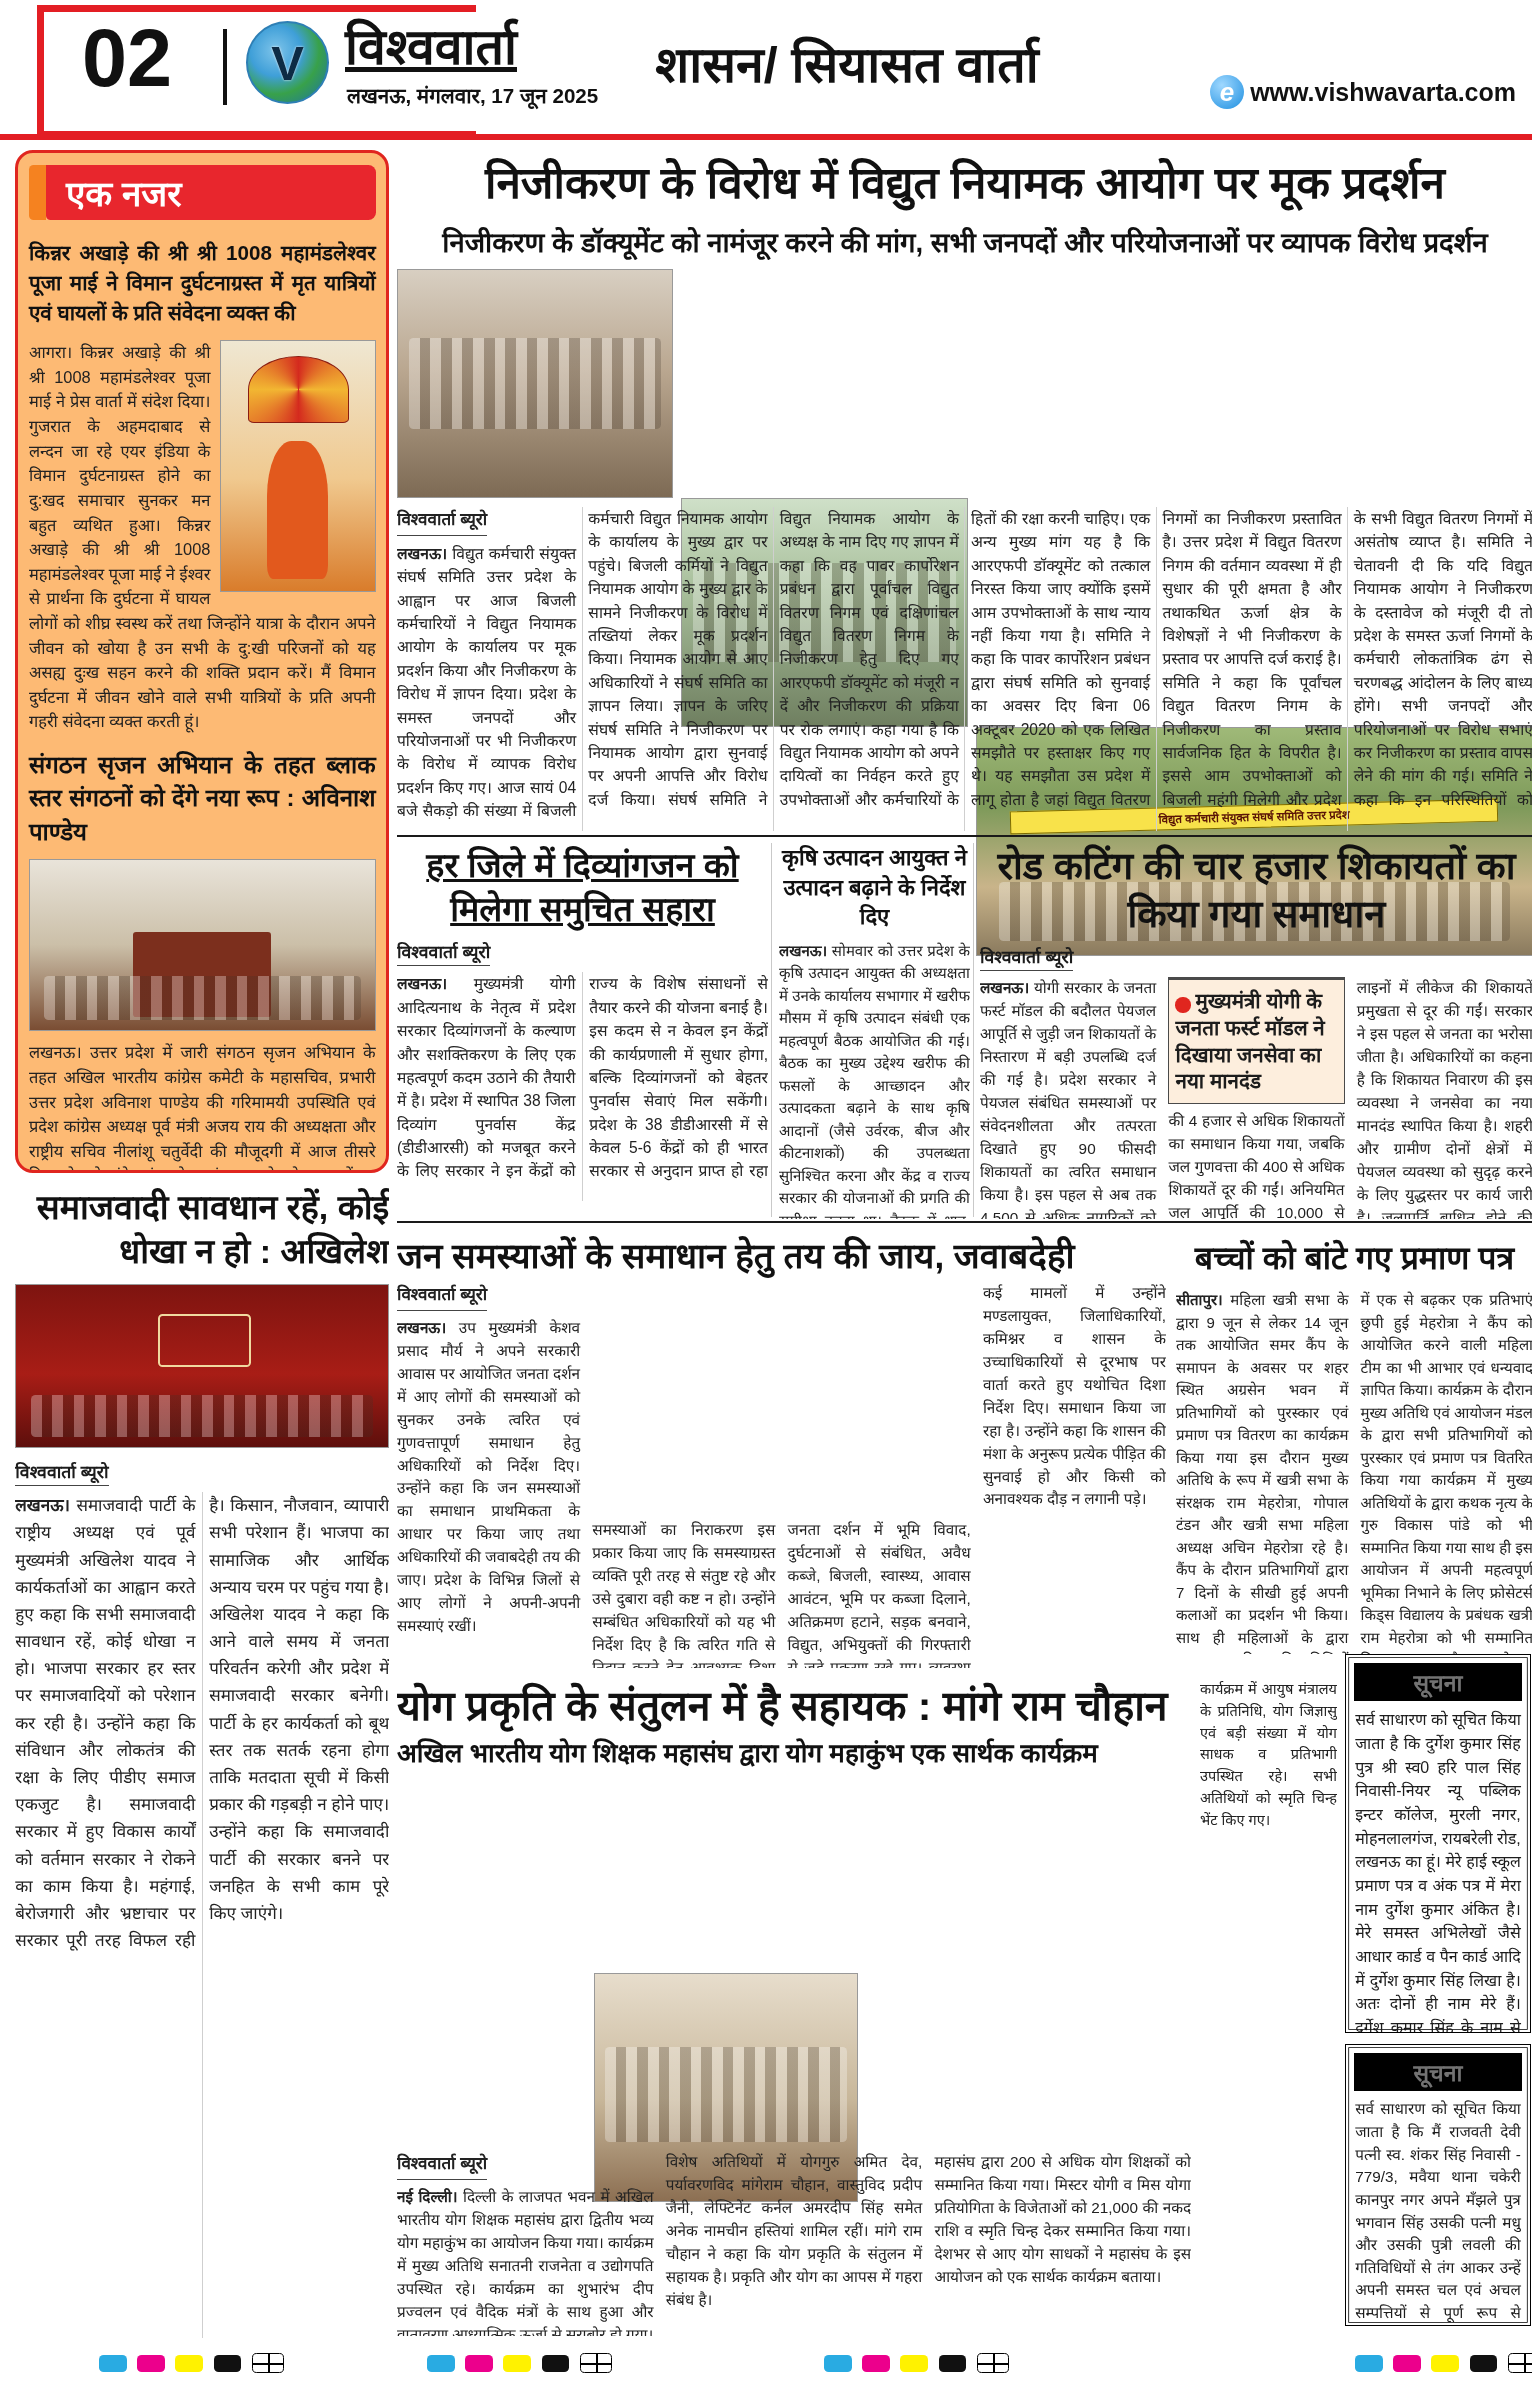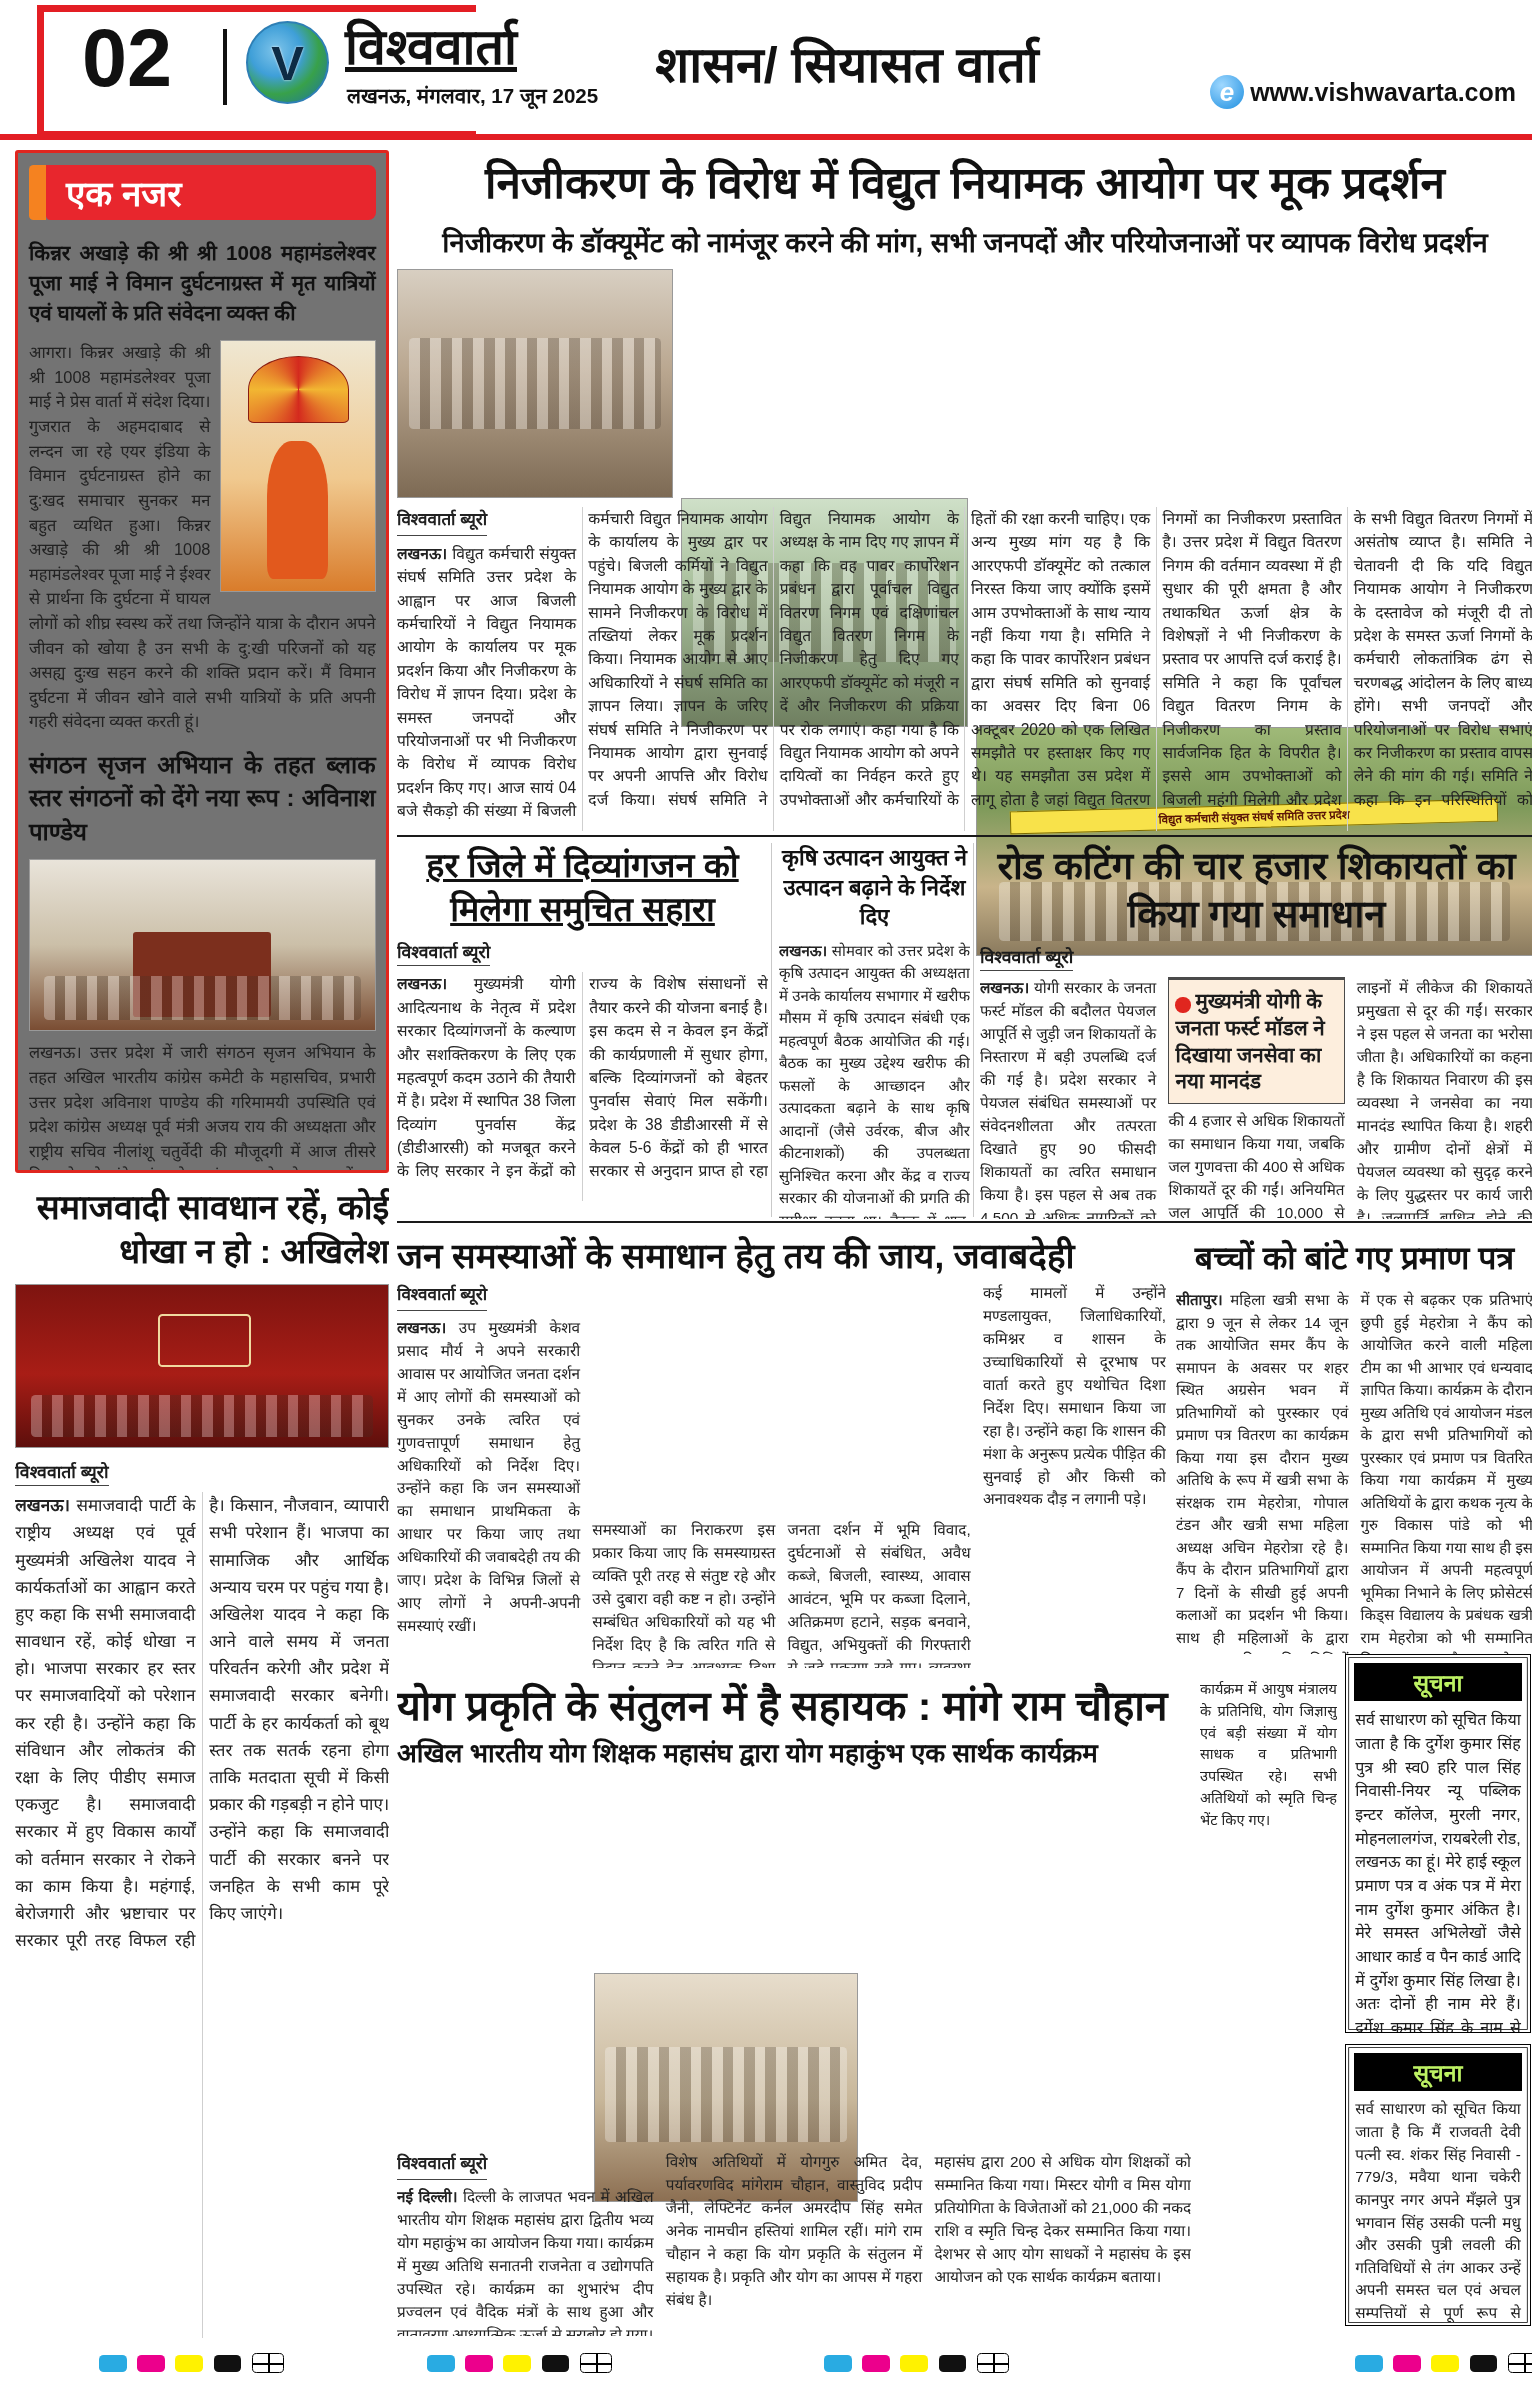--- a/index.html
+++ b/index.html
@@ -26,28 +26,28 @@
   .ph-umbrella{background:linear-gradient(180deg,#efe7d2 0%,#f0c98f 55%,#d97c2b 100%);}
   .ph-meeting{background:linear-gradient(180deg,#e9e4da 0%,#cbbfa8 50%,#7a4d33 100%);}
   .ph-redstage{background:linear-gradient(180deg,#7e1410 0%,#a81d16 55%,#5d0f0c 100%);}
   .ph-darshan{background:linear-gradient(180deg,#e7ddcc 0%,#c8b79a 55%,#8c6f52 100%);}
   .banner-strip{position:absolute;left:6%;right:6%;top:34%;background:#f8e24a;border:0.8px solid #7a6a00;
     color:#5a1406;font-weight:bold;font-size:11.5px;text-align:center;padding:3.1px 4.6px;transform:rotate(-1.5deg);}
   .dotrow{position:absolute;left:4%;right:4%;bottom:6%;height:26%;
     background:repeating-linear-gradient(90deg,rgba(255,255,255,.55) 0 10.7px,rgba(60,50,40,.45) 10.7px 21.4px);
     border-radius:4.6px;opacity:.55;}
   
-  #eknajar{border:3.1px solid #e0261f;border-radius:3px;padding:12.2px 10.7px;box-sizing:border-box;background:#737373;}
+  #eknajar{border:3.1px solid #e0261f;border-radius:18px;padding:12.2px 10.7px;box-sizing:border-box;background:#fdba74;}
   .ek-head{display:flex;align-items:stretch;height:55px;}
   .ek-accent{width:17px;background:#f58220;border-radius:4.6px 0 0 4.6px;}
   .ek-bar{flex:1;background:#e8262d;border-radius:0 7.6px 7.6px 4.6px;color:#fff;display:flex;align-items:center;}
   .ek-bar span{font-size:35px;font-weight:bold;padding-left:20px;}
   
   .suchna{border:1.5px solid #000;box-shadow:inset 0 0 0 2.3px #fff,inset 0 0 0 3.1px #000;background:#fff;box-sizing:border-box;padding:6.1px;}
-  .suchna-title{background:#000;color:#bef264;font-weight:bold;font-size:23px;text-align:center;padding:3.1px 0;margin:1.5px 1.5px 7.6px 1.5px;}
+  .suchna-title{background:#000;color:#737373;font-weight:bold;font-size:23px;text-align:center;padding:3.1px 0;margin:1.5px 1.5px 7.6px 1.5px;}
   .suchna-body{font-size:16px;line-height:1.48;text-align:justify;padding:0 3.1px;}
   
   .hibox{background:#fdeedd;border:1.5px solid #4a4a4a;border-top:3.1px solid #4a4a4a;padding:7.6px 7.6px 7.6px 6.1px;box-sizing:border-box;}
   .hibox .bullet{display:inline-block;width:15.3px;height:15.3px;border-radius:50%;background:#e0261f;margin-right:4.6px;vertical-align:middle;}
   .hibox .txt{font-size:20.6px;font-weight:bold;line-height:1.3;}
   
   .regs{display:flex;gap:10.7px;align-items:center;}
   .regs .sq{width:27.5px;height:17px;border-radius:4.6px;}
   .regs .reg{width:30.5px;height:18.3px;border:1.5px solid #000;border-radius:4.6px;position:relative;background:#fff;}
   .regs .reg:before{content:"";position:absolute;left:50%;top:0;bottom:0;width:1.5px;background:#000;}

